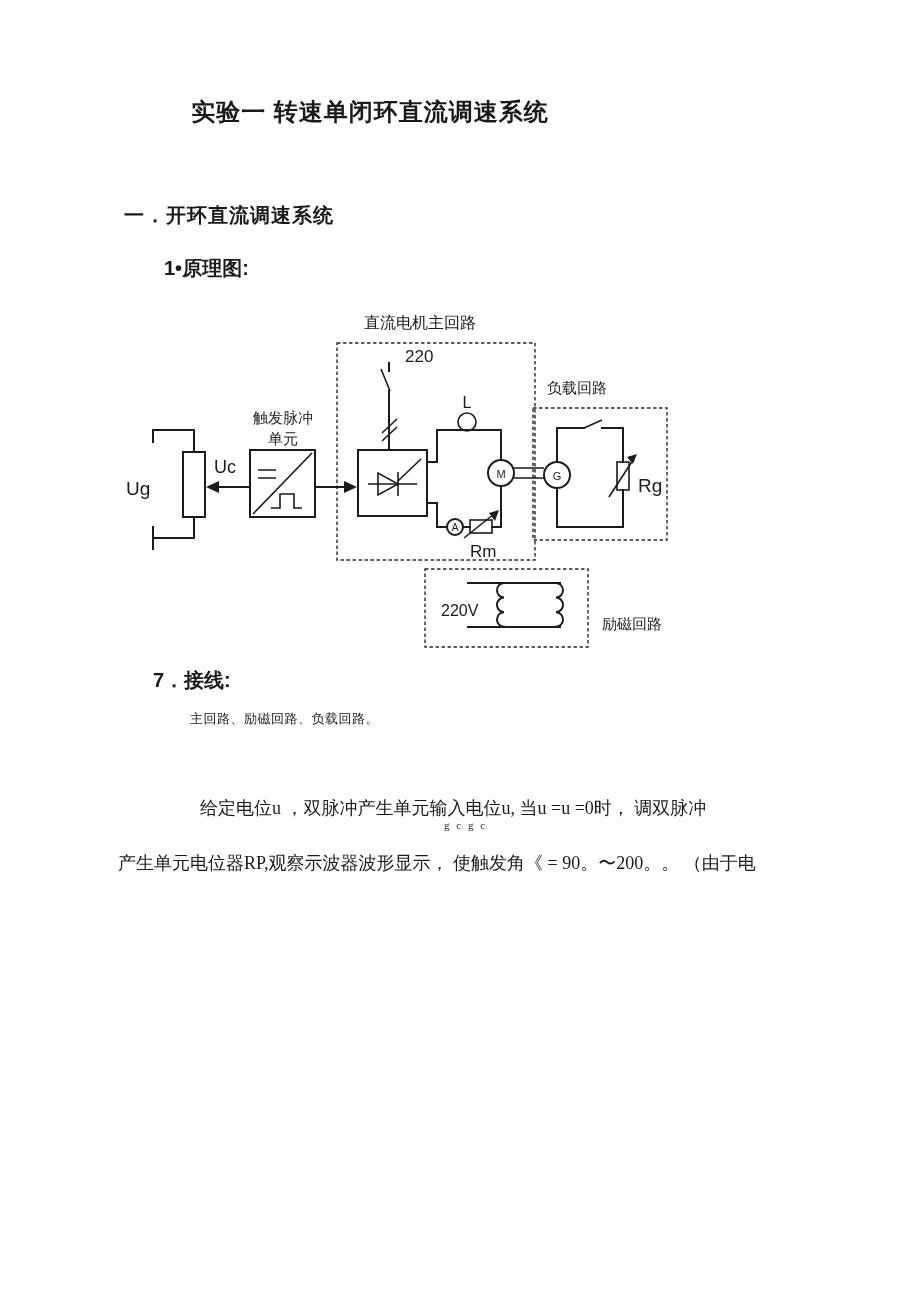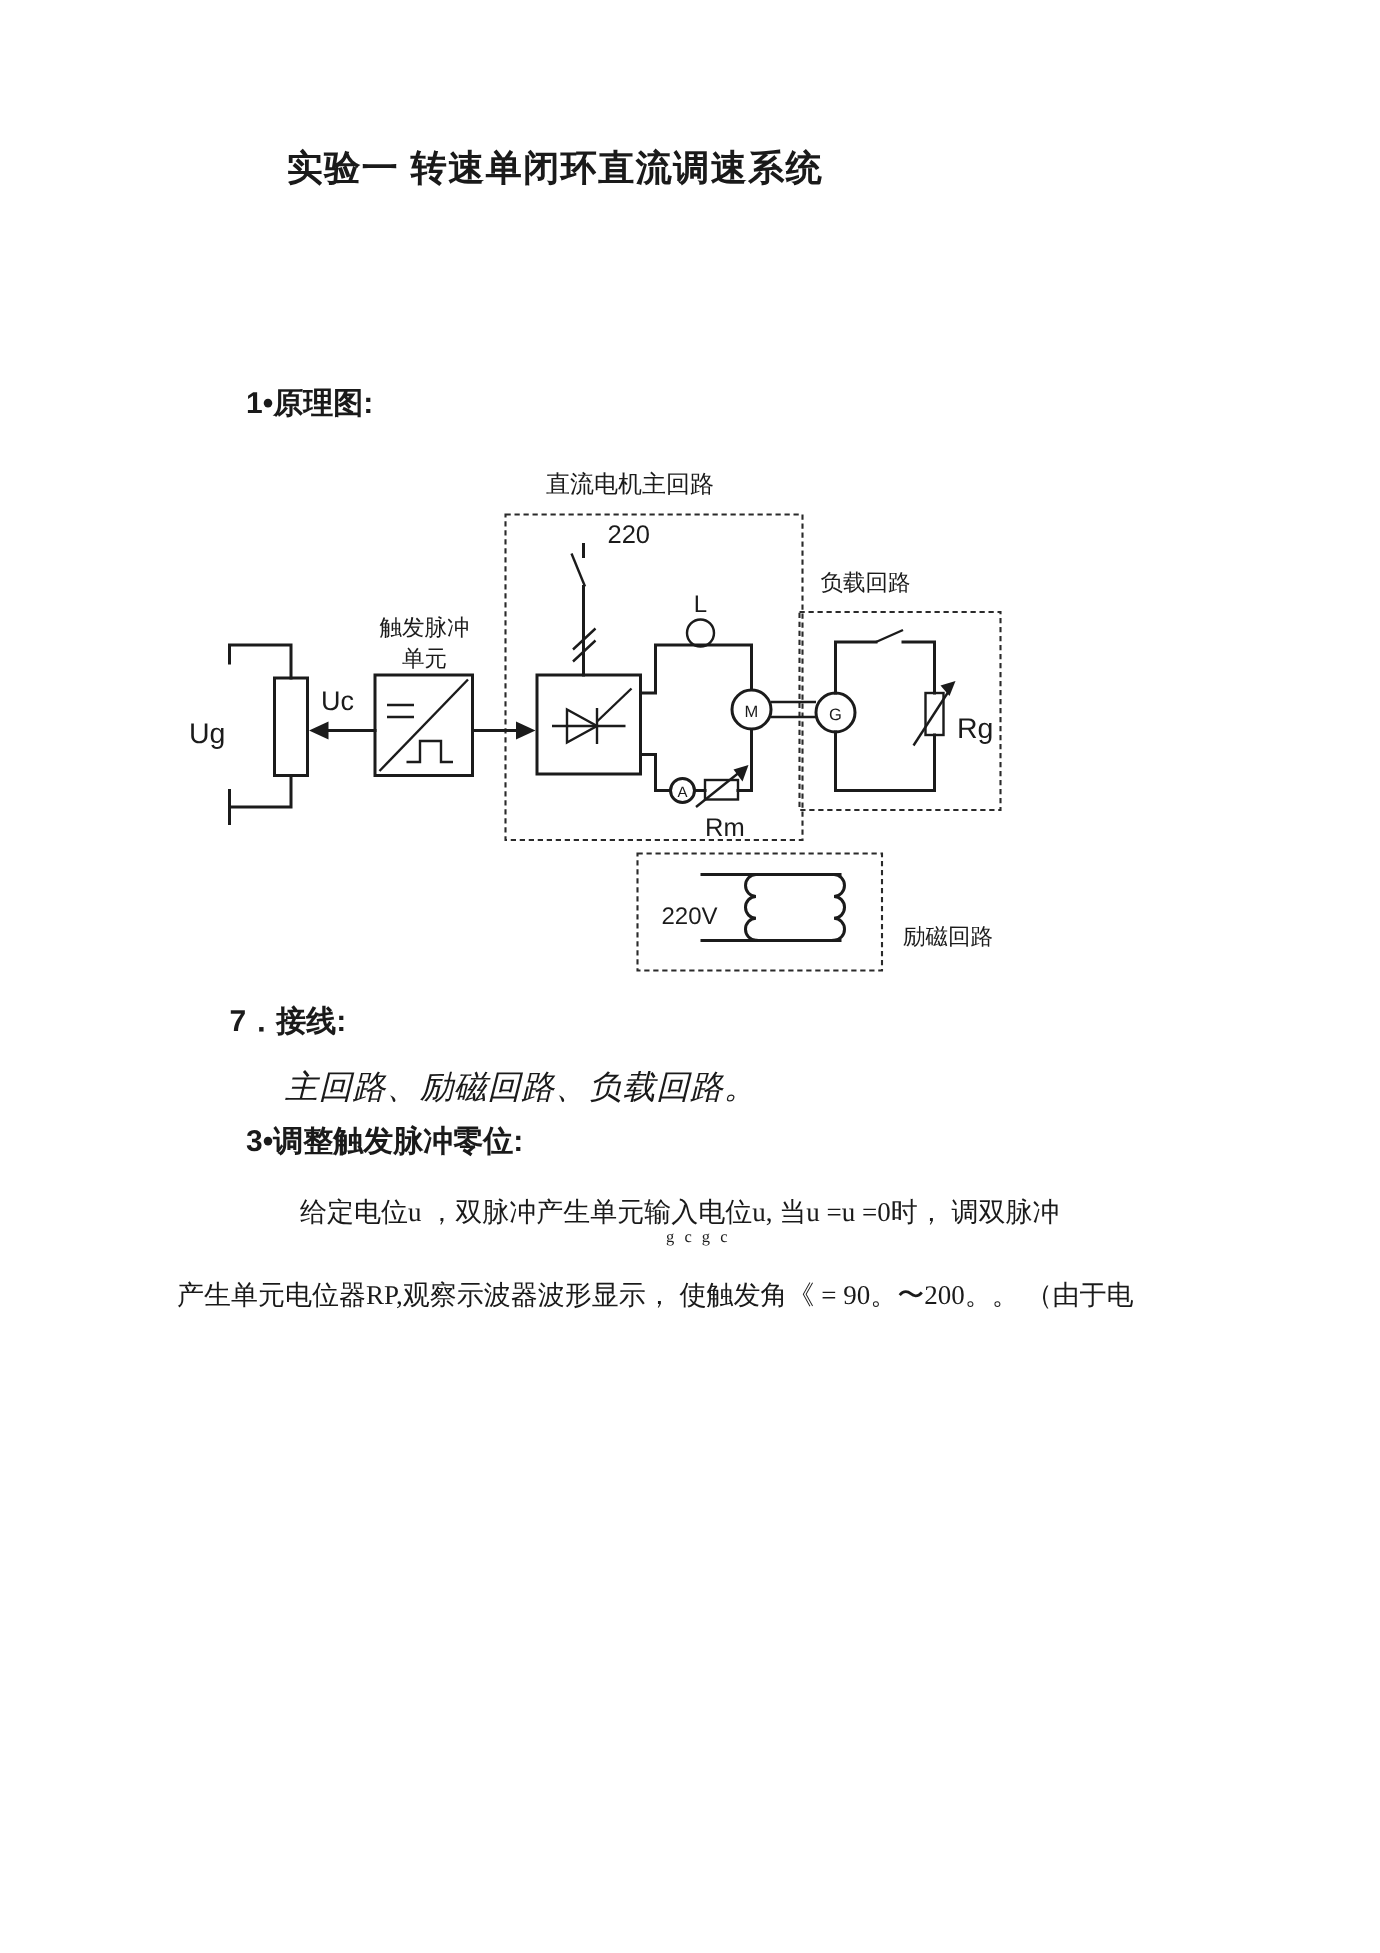--- a/index.html
+++ b/index.html
@@ -7,21 +7,21 @@
     position:relative;width:920px;height:1302px;margin:0 auto;
     background:#ffffff;overflow:hidden;color:#1a1a1a;
   }
   .abs{position:absolute;white-space:pre;}
   .sans-b{font-family:"Liberation Sans","DejaVu Sans",sans-serif;font-weight:700;}
   .serif{font-family:"Liberation Serif","DejaVu Serif",serif;}
   .title{top:96px;left:0;width:740px;text-align:center;font-size:24px;letter-spacing:1px;}
   .s1{top:202px;left:124px;font-size:20px;letter-spacing:1px;}
   .i1{top:255px;left:164px;font-size:20px;}
   .i2{top:667px;left:153px;font-size:20px;}
-  .i2b{top:710px;left:190px;font-size:22px;letter-spacing:0.5px;font-style:italic;}
+  .i2b{top:710px;left:190px;font-size:13px;letter-spacing:0.5px;}
   .i3{top:747px;left:164px;font-size:20px;}
   .p1{top:796px;left:200px;font-size:18px;}
   .subrow{top:819px;left:444px;font-size:11px;letter-spacing:2px;}
   .p2{top:851px;left:118px;font-size:18px;}
   svg.diagram{position:absolute;left:120px;top:300px;}
   .ln{stroke:#1b1b1b;stroke-width:2;fill:none;stroke-linecap:square;}
   .thin{stroke:#1b1b1b;stroke-width:1.6;fill:none;}
   .dash{stroke:#2a2a2a;stroke-width:1.4;fill:none;stroke-dasharray:3.5 2.5;}
   .fillb{fill:#1b1b1b;stroke:none;}
   .node{stroke:#1b1b1b;stroke-width:2;fill:#ffffff;}
@@ -29,20 +29,21 @@
   .t-cjk-lg{font-family:"Liberation Serif","DejaVu Serif",serif;font-size:16px;fill:#1b1b1b;}
   .t-sans{font-family:"Liberation Sans","DejaVu Sans",sans-serif;fill:#1b1b1b;}
 </style>
 </head>
 <body>
 
 <div class="page">
 
   <div class="abs sans-b title">实验一 转速单闭环直流调速系统</div>
 
+  <div class="abs sans-b s1">一．开环直流调速系统</div>
 
   <div class="abs sans-b i1">1•原理图:</div>
 
   <svg class="diagram" width="580" height="360" viewBox="120 300 580 360">
 
     <rect class="dash" x="337" y="343" width="198" height="217"></rect>
     <rect class="dash" x="533" y="408" width="134" height="132"></rect>
     <rect class="dash" x="425" y="569" width="163" height="78"></rect>
 
     <text class="t-cjk-lg" text-anchor="middle" x="420" y="328">直流电机主回路</text>
@@ -115,18 +116,17 @@
 
     <text class="t-sans" style="font-size:16px" x="441" y="616">220V</text>
     <path class="ln" d="M468 583 H560 M468 627 H560"></path>
     <path class="ln" d="M504 583 a7 7.3 0 0 0 0 14.6 a7 7.3 0 0 0 0 14.6 a7 7.3 0 0 0 0 14.6"></path>
     <path class="ln" d="M556 583 a7 7.3 0 0 1 0 14.6 a7 7.3 0 0 1 0 14.6 a7 7.3 0 0 1 0 14.6"></path>
   </svg>
 
   <div class="abs sans-b i2">7．接线:</div>
   <div class="abs serif i2b">主回路、励磁回路、负载回路。</div>
 
-  <div class="abs sans-b i3">3•调整触发脉冲零位:</div>
   <div class="abs serif p1">给定电位u ，双脉冲产生单元输入电位u, 当u =u =0时， 调双脉冲</div>
   <div class="abs serif subrow">g c g c</div>
   <div class="abs serif p2">产生单元电位器RP,观察示波器波形显示， 使触发角《 = 90。〜200。。 （由于电</div>
 
 </div>
 
 </body></html>

